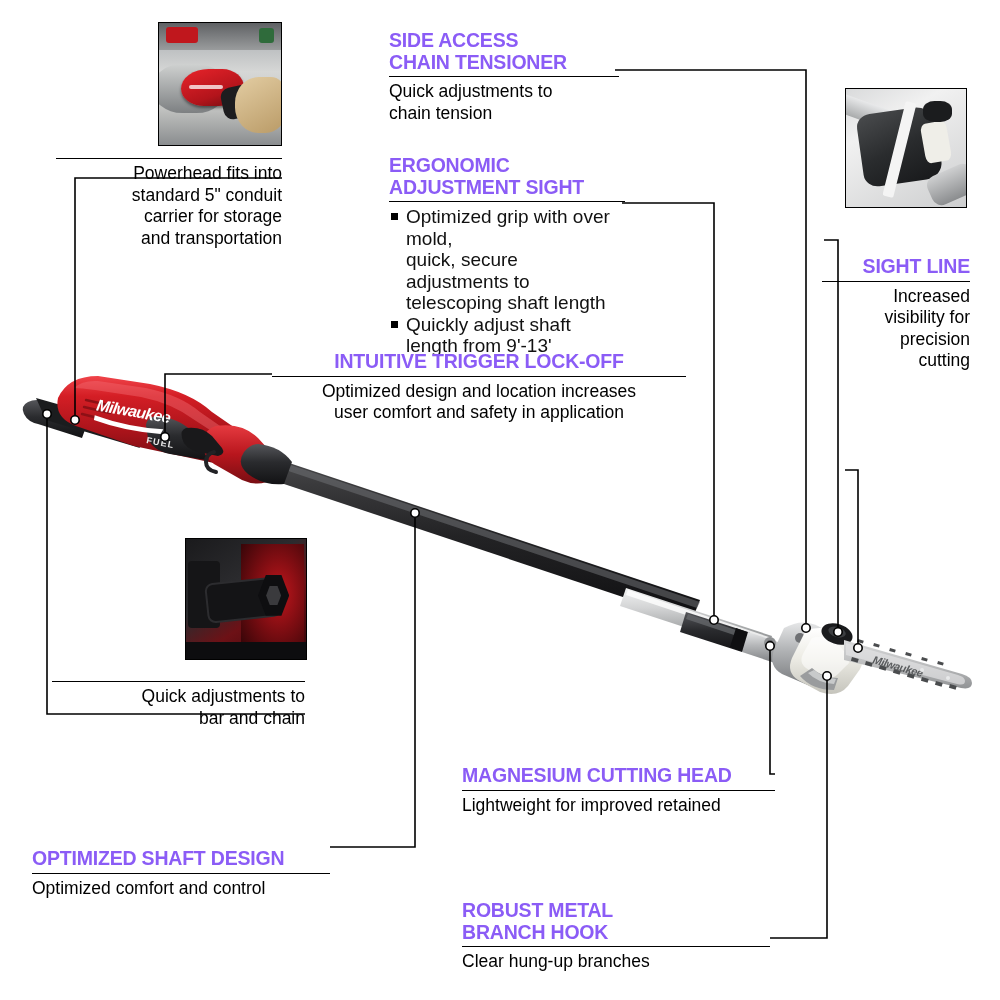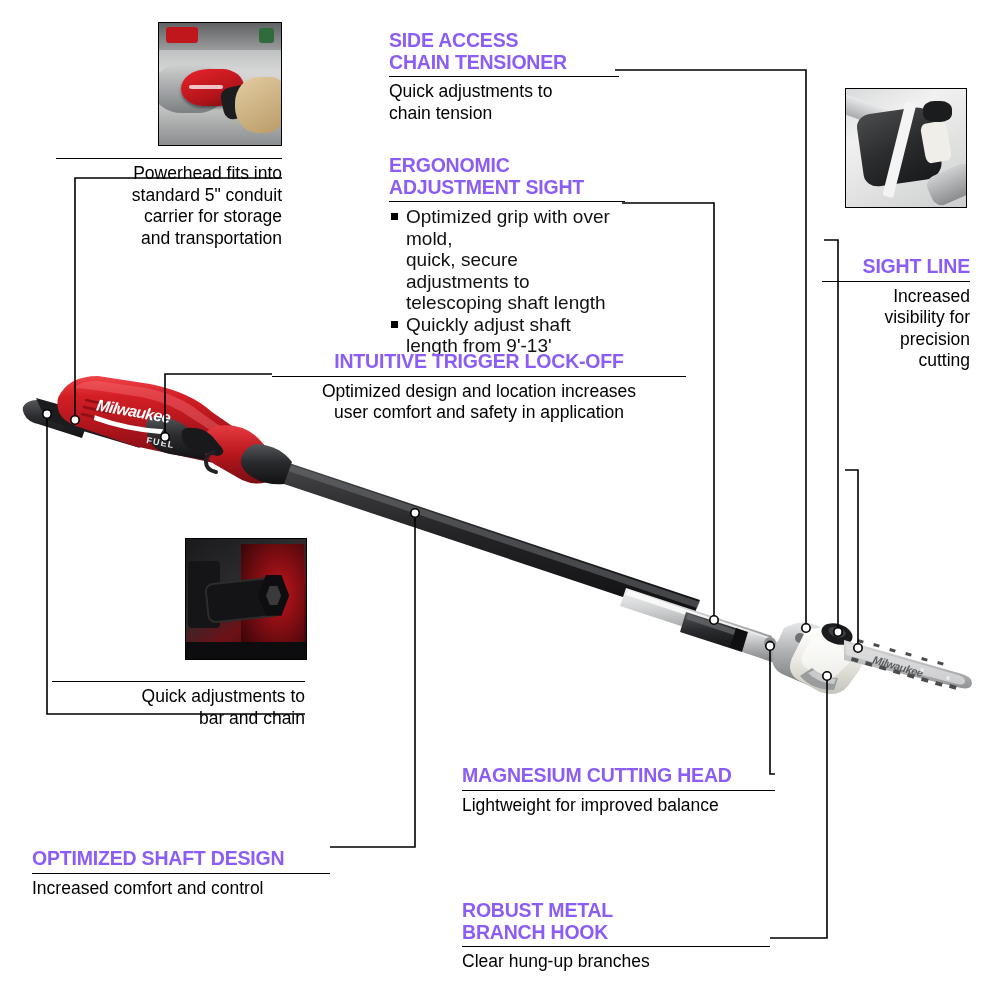--- a/index.html
+++ b/index.html
@@ -363,27 +363,27 @@
 
   <div class="callout ta-r" style="left:52px;top:678px;width:253px;">
     <div class="c-rule"></div>
     <div class="c-body">Quick adjustments to
 bar and chain</div>
   </div>
 
   <div class="callout ta-l" style="left:462px;top:765px;width:313px;">
     <div class="c-title">MAGNESIUM CUTTING HEAD</div>
     <div class="c-rule"></div>
-    <div class="c-body">Lightweight for improved balance</div>
+    <div class="c-body">Lightweight for improved retained</div>
   </div>
 
   <div class="callout ta-l" style="left:32px;top:848px;width:298px;">
     <div class="c-title">OPTIMIZED SHAFT DESIGN</div>
     <div class="c-rule"></div>
-    <div class="c-body">Increased comfort and control</div>
+    <div class="c-body">Optimized comfort and control</div>
   </div>
 
   <div class="callout ta-l" style="left:462px;top:900px;width:308px;">
     <div class="c-title">ROBUST METAL
 BRANCH HOOK</div>
     <div class="c-rule"></div>
     <div class="c-body">Clear hung-up branches</div>
   </div>
 
 </div>

